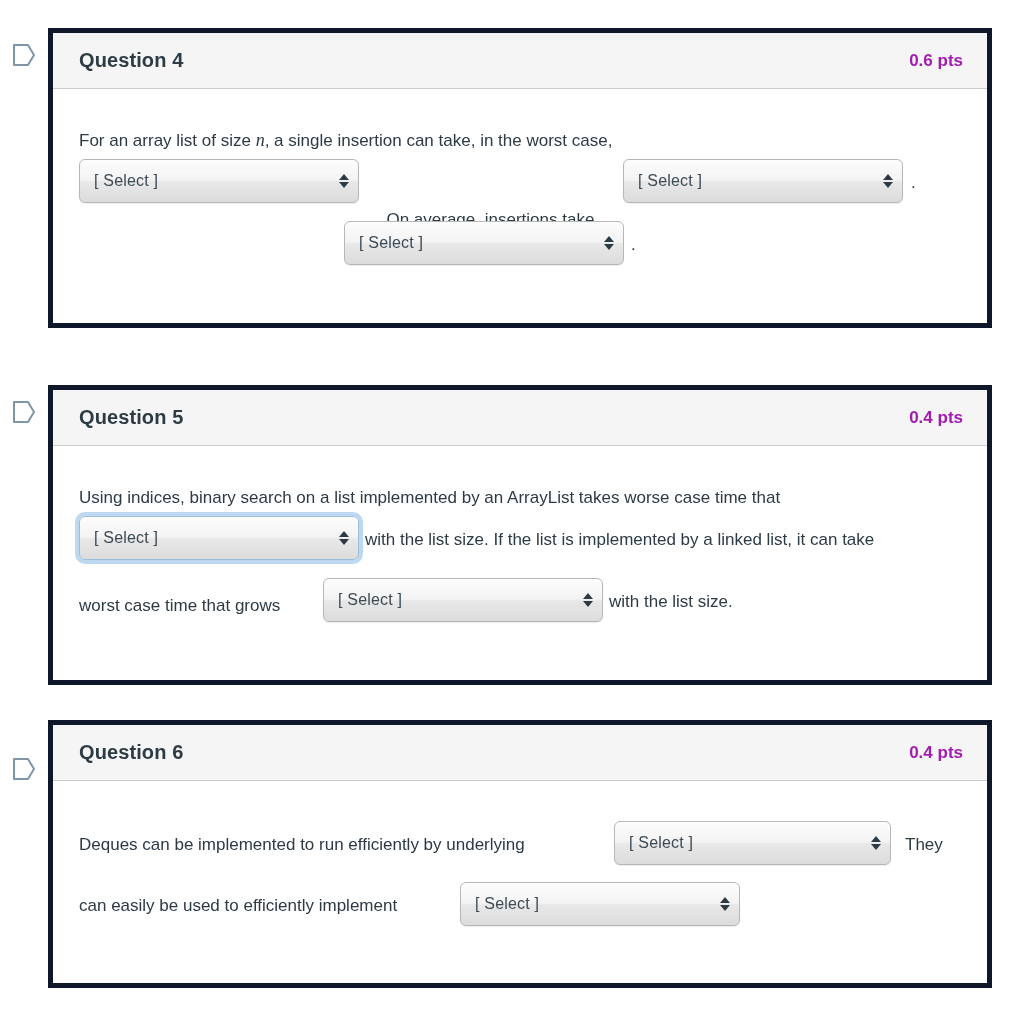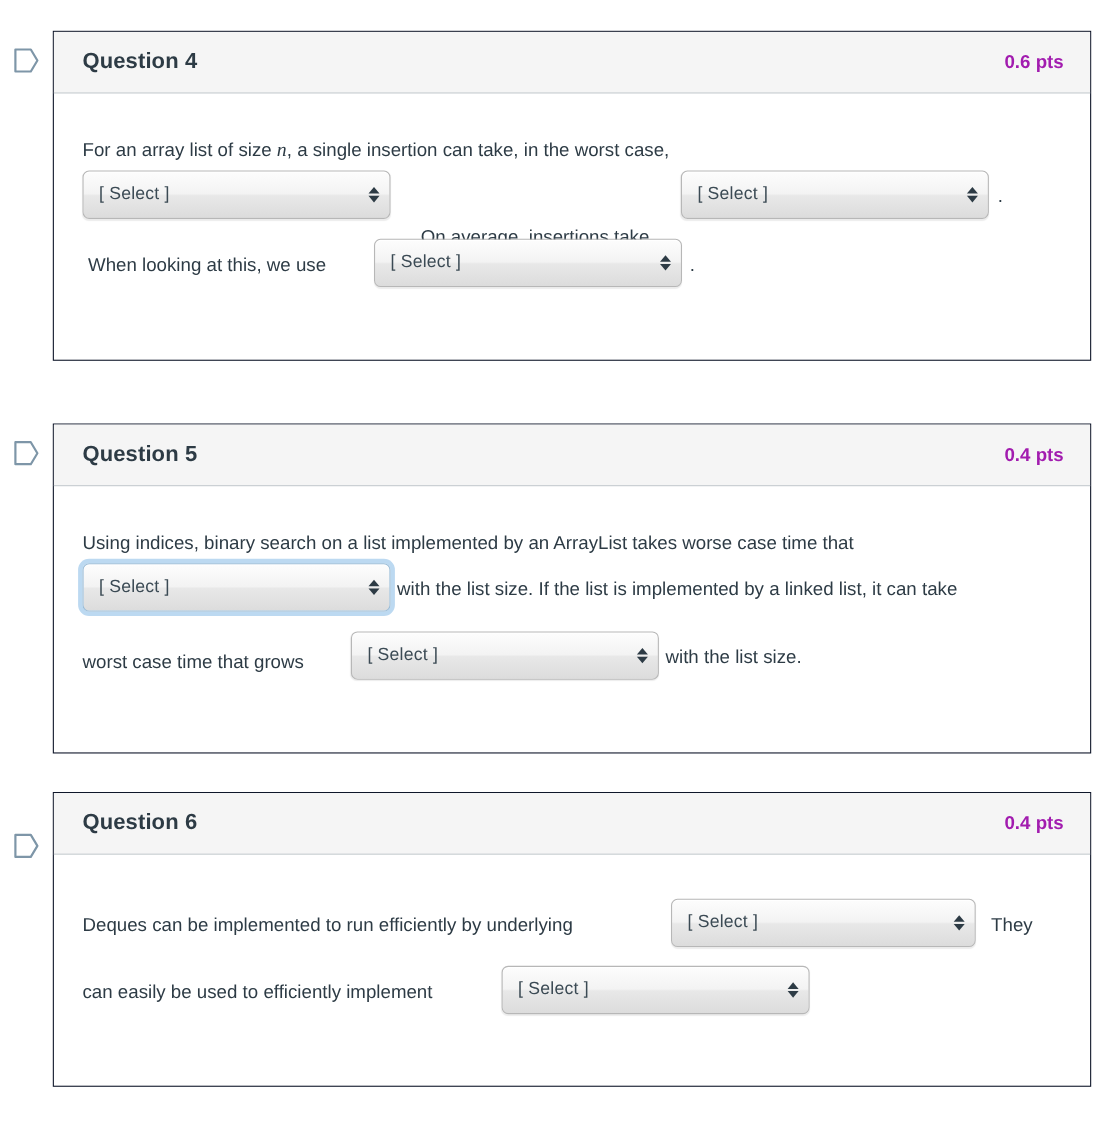--- a/index.html
+++ b/index.html
@@ -19,21 +19,21 @@
     position: relative;
     width: 1014px;
     height: 1024px;
   }
 
   
   .question-card {
     position: absolute;
     left: 48px;
     width: 944px;
-    border: 1px solid #0f172a;
+    border: 5px solid #0f172a;
     background: #ffffff;
     box-sizing: border-box;
   }
 
   .question-header {
     position: relative;
     height: 56px;
     background: #f5f5f5;
     border-bottom: 1px solid #c7cdd1;
     display: flex;
@@ -175,23 +175,20 @@
         <span class="select-arrows">
             <i class="up"></i>
             <i class="down"></i>
           </span>
       </div>
 
       <div class="qline" style="left:858px; top:140px;">
         <span class="txt">.</span>
       </div>
 
-      <div class="qline" style="left:31px; top:202px;">
-        <span class="txt">When looking at this, we use</span>
-      </div>
 
       <div class="select-box" style="left:291px; top:188px; width:280px; height:44px;">
         <span class="select-label">[ Select ]</span>
         <span class="select-arrows">
             <i class="up"></i>
             <i class="down"></i>
           </span>
       </div>
 
       <div class="qline" style="left:578px; top:202px;">

